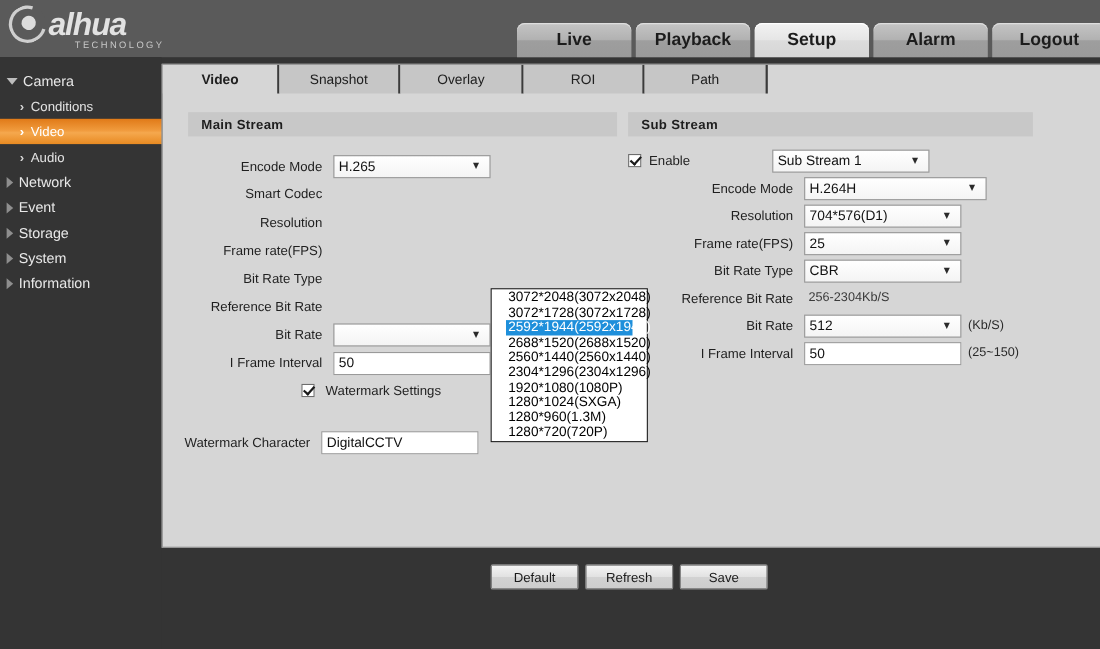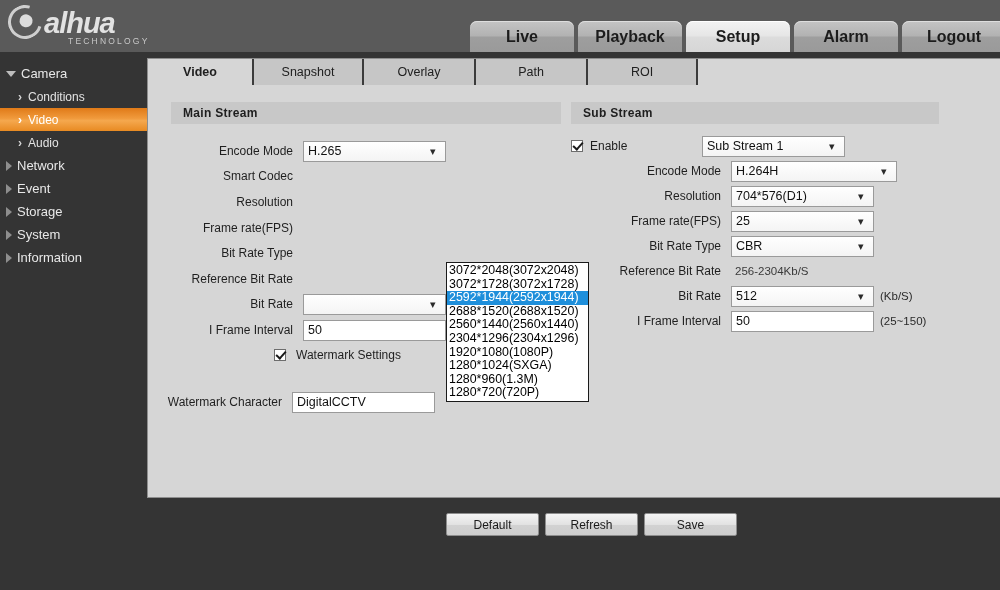--- a/index.html
+++ b/index.html
@@ -197,36 +197,36 @@
   }
 
   
   .dropdown {
     position: absolute;
     left: 298px; top: 177px;
     width: 143px;
     border: 1.5px solid #1a1a1a;
     background: #ffffff;
     z-index: 40;
-    padding: 1px 0;
+    padding: 1px 13px;
   }
   .dd-item {
     font-size: 12.4px;
     line-height: 13.6px;
     padding: 0 2px;
     color: #000;
     white-space: nowrap;
     cursor: pointer;
   }
   .dd-item.sel { background: #1e8fdb; color: #ffffff; }
 
   
   .btnrow { position: absolute; left: 298px; top: 428px; display: flex; }
   .btn {
-    width: 93px; height: 23px;
+    width: 80px; height: 23px;
     margin-right: 6px;
     background: linear-gradient(to bottom, #f4f4f4 0%, #e2e2e2 50%, #d2d2d2 51%, #cdcdcd 100%);
     border: 1px solid #8d8d8d;
     border-radius: 2px;
     font-size: 12px; color: #1a1a1a;
     display: flex; align-items: center; justify-content: center;
     cursor: pointer;
   }
 </style>
 </head>
@@ -288,22 +288,22 @@
       <span>Information</span>
     </div>
   </div>
 
   <div class="content">
 
     <div class="subtabs">
       <div class="stab active" style="width:106px">Video</div>
       <div class="stab" style="width:110px">Snapshot</div>
       <div class="stab" style="width:112px">Overlay</div>
+      <div class="stab" style="width:110px">ROI</div>
       <div class="stab" style="width:112px">Path</div>
-      <div class="stab" style="width:110px">ROI</div>
 
     </div>
 
     <div class="panel-body">
 
       <div class="section-bar" id="sec-main">Main Stream</div>
 
       <div class="row" style="left:23px; top:55px;">
         <span class="lbl" style="width:122px">Encode Mode</span>
         <span class="ctl-sel" style="width:143px; margin-left:10px;">

